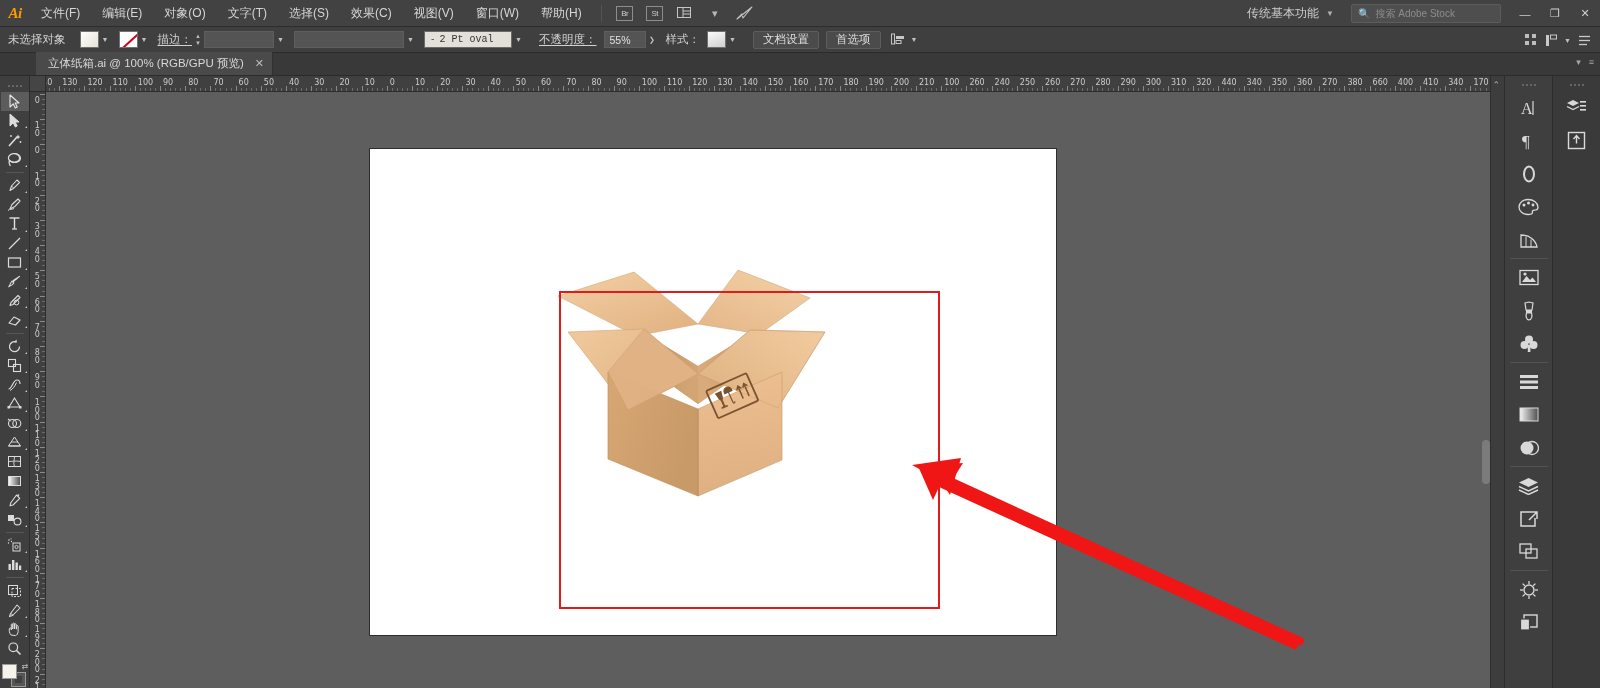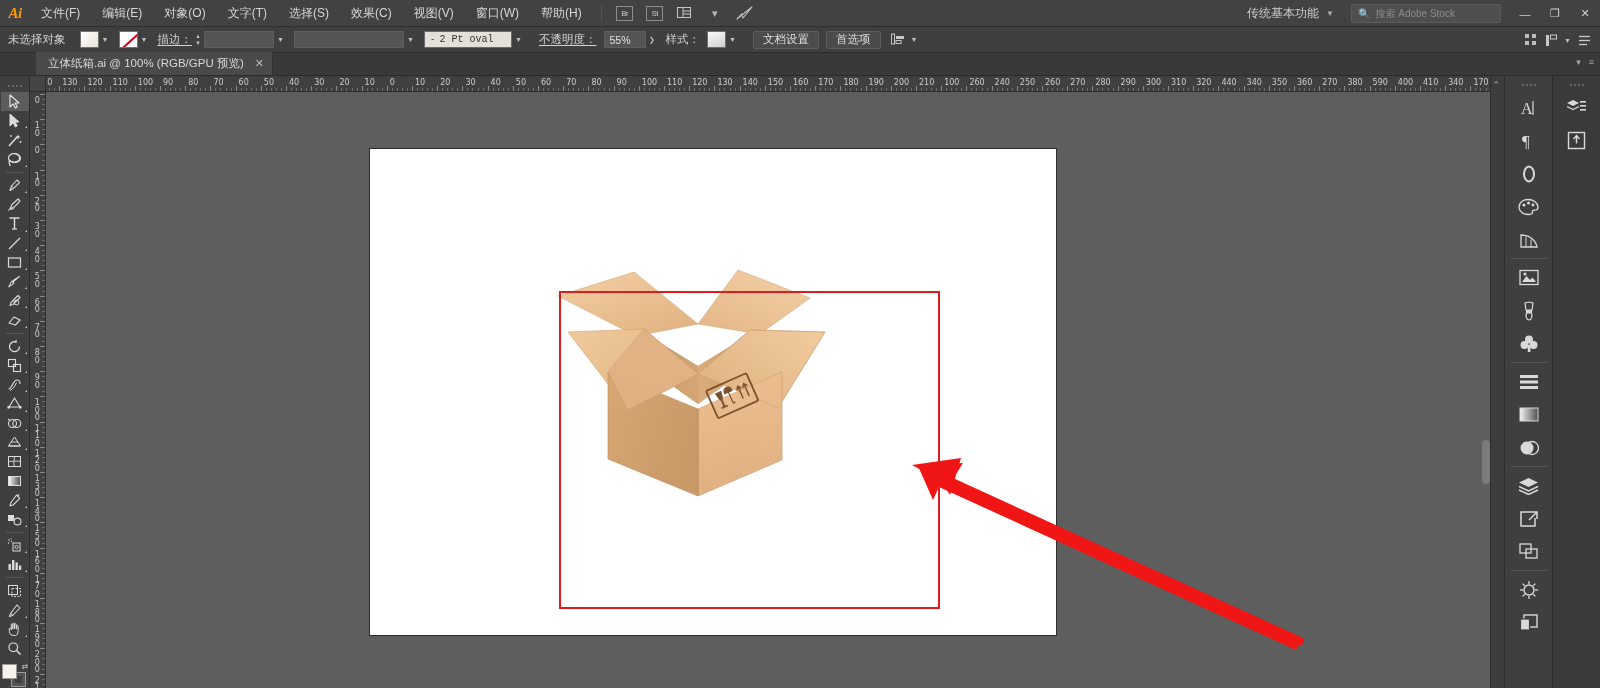--- a/index.html
+++ b/index.html
@@ -948,21 +948,21 @@
       <div class="rtick" style="left: 1299.28px; top: 12px; width: 1px; height: 4px; opacity: 0.6;"></div>
       <div class="rtick" style="left: 1304.32px; top: 12px; width: 1px; height: 4px; opacity: 0.6;"></div>
       <div class="rtick" style="left: 1309.36px; top: 12px; width: 1px; height: 4px; opacity: 0.6;"></div>
       <div class="rtick" style="left: 1314.4px; top: 10px; width: 1px; height: 6px;"></div>
       <div class="rlabel" style="left: 1317.4px; top: 2px;">380</div>
       <div class="rtick" style="left: 1319.44px; top: 12px; width: 1px; height: 4px; opacity: 0.6;"></div>
       <div class="rtick" style="left: 1324.48px; top: 12px; width: 1px; height: 4px; opacity: 0.6;"></div>
       <div class="rtick" style="left: 1329.52px; top: 12px; width: 1px; height: 4px; opacity: 0.6;"></div>
       <div class="rtick" style="left: 1334.56px; top: 12px; width: 1px; height: 4px; opacity: 0.6;"></div>
       <div class="rtick" style="left: 1339.6px; top: 10px; width: 1px; height: 6px;"></div>
-      <div class="rlabel" style="left: 1342.6px; top: 2px;">590</div>
+      <div class="rlabel" style="left: 1342.6px; top: 2px;">660</div>
       <div class="rtick" style="left: 1344.64px; top: 12px; width: 1px; height: 4px; opacity: 0.6;"></div>
       <div class="rtick" style="left: 1349.68px; top: 12px; width: 1px; height: 4px; opacity: 0.6;"></div>
       <div class="rtick" style="left: 1354.72px; top: 12px; width: 1px; height: 4px; opacity: 0.6;"></div>
       <div class="rtick" style="left: 1359.76px; top: 12px; width: 1px; height: 4px; opacity: 0.6;"></div>
       <div class="rtick" style="left: 1364.8px; top: 10px; width: 1px; height: 6px;"></div>
       <div class="rlabel" style="left: 1367.8px; top: 2px;">400</div>
       <div class="rtick" style="left: 1369.84px; top: 12px; width: 1px; height: 4px; opacity: 0.6;"></div>
       <div class="rtick" style="left: 1374.88px; top: 12px; width: 1px; height: 4px; opacity: 0.6;"></div>
       <div class="rtick" style="left: 1379.92px; top: 12px; width: 1px; height: 4px; opacity: 0.6;"></div>
       <div class="rtick" style="left: 1384.96px; top: 12px; width: 1px; height: 4px; opacity: 0.6;"></div>

